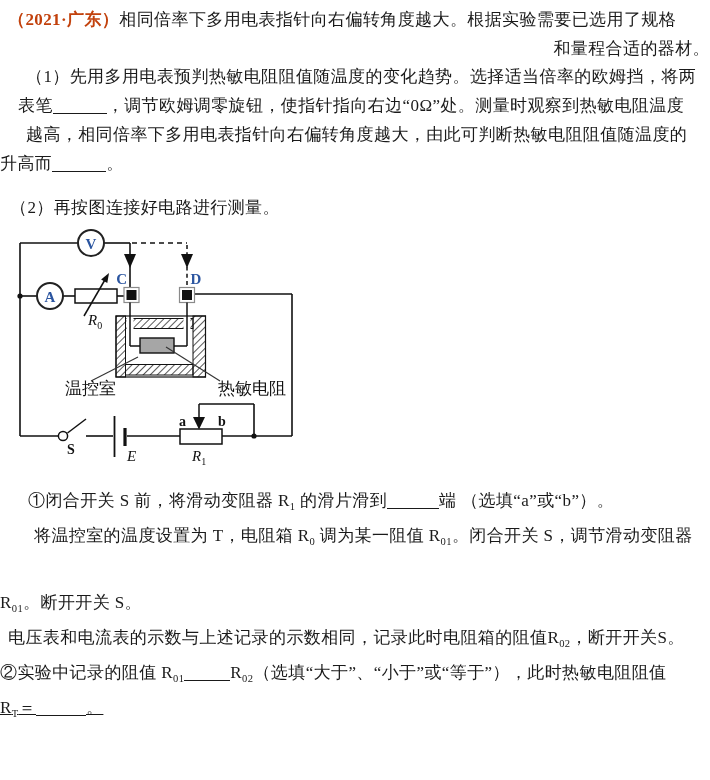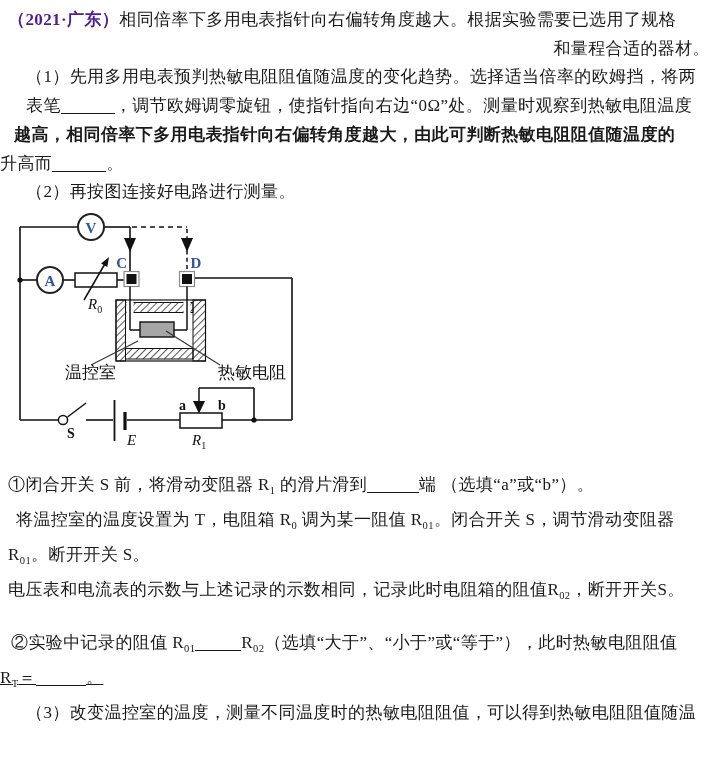--- a/index.html
+++ b/index.html
@@ -6,21 +6,21 @@
   body{
     width:710px;height:780px;background:#ffffff;overflow:hidden;
     font-family:"Liberation Serif","DejaVu Serif",serif;
     color:#1a1a1a;
   }
   .page{padding-top:6px;}
   .line{
     font-size:17px;line-height:28.7px;white-space:nowrap;
     letter-spacing:0.4px;
   }
-  .line .red{color:#4c1d95;font-weight:bold;}
+  .line .red{color:#c2410c;font-weight:bold;}
   .blank{
     display:inline-block;height:1px;border-bottom:1.6px solid #1a1a1a;
     vertical-align:-3px;
   }
   sub{font-size:0.62em;}
   .diagram{position:relative;height:264px;}
   .diagram svg{position:absolute;left:2px;top:0;}
   svg text{font-family:"Liberation Serif","DejaVu Serif",serif;}
   .meterletter{fill:#2b55a0;font-weight:bold;font-size:15px;}
   .termletter{fill:#2b55a0;font-weight:bold;font-size:15px;}
@@ -30,24 +30,24 @@
 </style>
 </head>
 <body>
 
 <div class="page">
 
   <div id="text-top">
       <div class="line" style="padding-left: 8px;"><span class="red">（2021·广东）</span><span>相同倍率下多用电表指针向右偏转角度越大。根据实验需要已选用了规格</span></div>
       <div class="line" style="padding-left: 8px; text-align: right;"><span>和量程合适的器材。</span></div>
       <div class="line" style="padding-left: 26px;"><span>（1）先用多用电表预判热敏电阻阻值随温度的变化趋势。选择适当倍率的欧姆挡，将两</span></div>
-      <div class="line" style="padding-left: 26px;"><span>表笔</span><span class="blank" style="width: 54px;"></span><span>，调节欧姆调零旋钮，使指针指向右边“0Ω”处。测量时观察到热敏电阻温度</span></div>
-      <div class="line" style="padding-left: 14px; font-weight: bold;"><span>越高，相同倍率下多用电表指针向右偏转角度越大，由此可判断热敏电阻阻值随温度的</span></div>
+      <div class="line" style="padding-left: 18px;"><span>表笔</span><span class="blank" style="width: 54px;"></span><span>，调节欧姆调零旋钮，使指针指向右边“0Ω”处。测量时观察到热敏电阻温度</span></div>
+      <div class="line" style="padding-left: 26px;"><span>越高，相同倍率下多用电表指针向右偏转角度越大，由此可判断热敏电阻阻值随温度的</span></div>
       <div class="line" style=""><span>升高而</span><span class="blank" style="width: 54px;"></span><span>。</span></div>
-      <div class="line" style="padding-left: 26px;"><span>（2）再按图连接好电路进行测量。</span></div>
+      <div class="line" style="padding-left: 10px; margin-top: 16px;"><span>（2）再按图连接好电路进行测量。</span></div>
     </div>
 
   <div class="diagram">
     <svg width="330" height="252" viewBox="15 223 330 252">
       <defs>
         <pattern id="hatch" patternUnits="userSpaceOnUse" width="5" height="5" patternTransform="rotate(45)">
           <line x1="0" y1="0" x2="0" y2="5" stroke="#111" stroke-width="1.4"></line>
         </pattern>
       </defs>
 
@@ -149,22 +149,21 @@
         <text class="smallbold" x="192" y="426">a</text>
         <text class="smallbold" x="231" y="426">b</text>
         <text x="205" y="461">
           <tspan class="symit">R</tspan><tspan font-size="10" dy="4" fill="#111">1</tspan>
         </text>
       </g>
     </svg>
   </div>
 
   <div id="text-bottom">
-      <div class="line" style="padding-left: 8px;"><span>①闭合开关 S 前，将滑动变阻器 </span><span><span>R</span><sub>1</sub></span><span> 的滑片滑到</span><span class="blank" style="width: 52px;"></span><span>端 （选填“a”或“b”）。</span></div>
-      <div class="line" style="padding-left: 16px;"><span>将温控室的温度设置为 T，电阻箱 </span><span><span>R</span><sub>0</sub></span><span> 调为某一阻值 </span><span><span>R</span><sub>01</sub></span><span>。闭合开关 S，调节滑动变阻器</span></div>
-      <div class="line" style="padding-left: 8px;"><span><span>R</span><sub>01</sub></span><span>。断开开关 S。</span></div>
+      <div class="line" style="padding-left: 8px; margin-left: 20px;"><span>①闭合开关 S 前，将滑动变阻器 </span><span><span>R</span><sub>1</sub></span><span> 的滑片滑到</span><span class="blank" style="width: 52px;"></span><span>端 （选填“a”或“b”）。</span></div>
+      <div class="line" style="padding-left: 10px; margin-left: 24px;"><span>将温控室的温度设置为 T，电阻箱 </span><span><span>R</span><sub>0</sub></span><span> 调为某一阻值 </span><span><span>R</span><sub>01</sub></span><span>。闭合开关 S，调节滑动变阻器</span></div>
+      <div class="line" style=" margin-top: 32px;"><span><span>R</span><sub>01</sub></span><span>。断开开关 S。</span></div>
       <div class="line" style="padding-left: 8px;"><span>电压表和电流表的示数与上述记录的示数相同，记录此时电阻箱的阻值</span><span><span>R</span><sub>02</sub></span><span>，断开开关S。</span></div>
-      <div class="line" style="padding-left: 11px; margin-top: 18px;"><span>②实验中记录的阻值 </span><span><span>R</span><sub>01</sub></span><span class="blank" style="width: 46px;"></span><span><span>R</span><sub>02</sub></span><span>（选填“大于”、“小于”或“等于”），此时热敏电阻阻值</span></div>
+      <div class="line" style="padding-left: 0;"><span>②实验中记录的阻值 </span><span><span>R</span><sub>01</sub></span><span class="blank" style="width: 46px;"></span><span><span>R</span><sub>02</sub></span><span>（选填“大于”、“小于”或“等于”），此时热敏电阻阻值</span></div>
       <div class="line" style=" text-decoration: underline;"><span><span>R</span><sub>T</sub></span><span>＝</span><span class="blank" style="width: 50px;"></span><span>。</span></div>
-      <div class="line" style="padding-left: 26px;"><span>（3）改变温控室的温度，测量不同温度时的热敏电阻阻值，可以得到热敏电阻阻值随温</span></div>
     </div>
 
 </div>
 
 </body></html>

